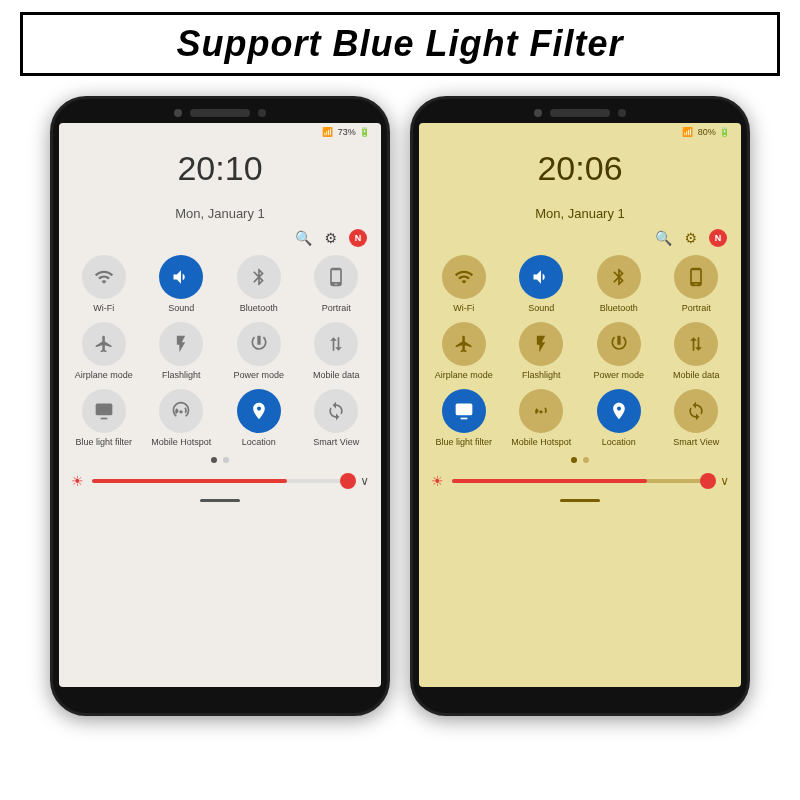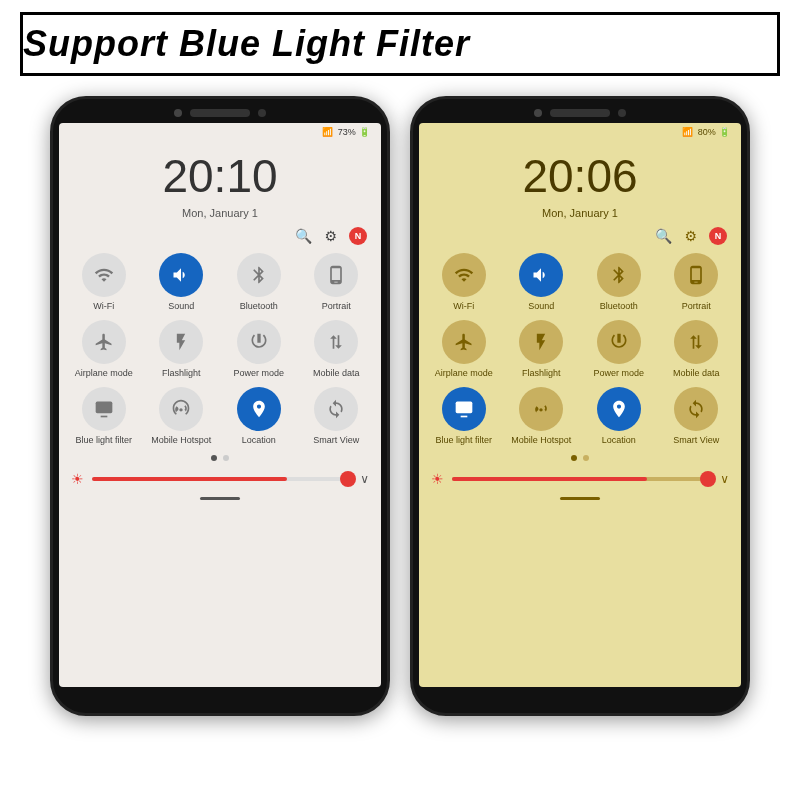--- a/index.html
+++ b/index.html
@@ -7,21 +7,21 @@
       width: 800px;
       height: 800px;
       background: #ffffff;
       font-family: Arial, sans-serif;
       overflow: hidden;
     }
 
     .header-banner {
       border: 3px solid #000;
       margin: 12px 20px 10px 20px;
-      text-align: left;
+      text-align: center;
       padding: 8px 0;
     }
     .header-banner h1 {
       font-size: 36px;
       font-weight: 900;
       font-style: italic;
       color: #000;
       letter-spacing: 1px;
     }
 
@@ -95,29 +95,29 @@
     }
 
     .status-bar-normal { color: #333; }
     .status-bar-warm { color: #5a4a00; }
 
     .time-display {
       text-align: center;
       padding: 10px 0 4px;
     }
     .time-display .time {
-      font-size: 46px;
+      font-size: 34px;
       font-weight: 300;
       color: #333;
     }
     .time-display-warm .time { color: #4a3a00; }
     .time-display .date {
-      font-size: 11px;
+      font-size: 13px;
       color: #555;
-      margin-top: 4px;
+      margin-top: 18px;
     }
     .time-display-warm .date { color: #5a4a00; }
 
     .quick-settings-header {
       display: flex;
       justify-content: flex-end;
       align-items: center;
       padding: 4px 14px;
       gap: 12px;
     }

